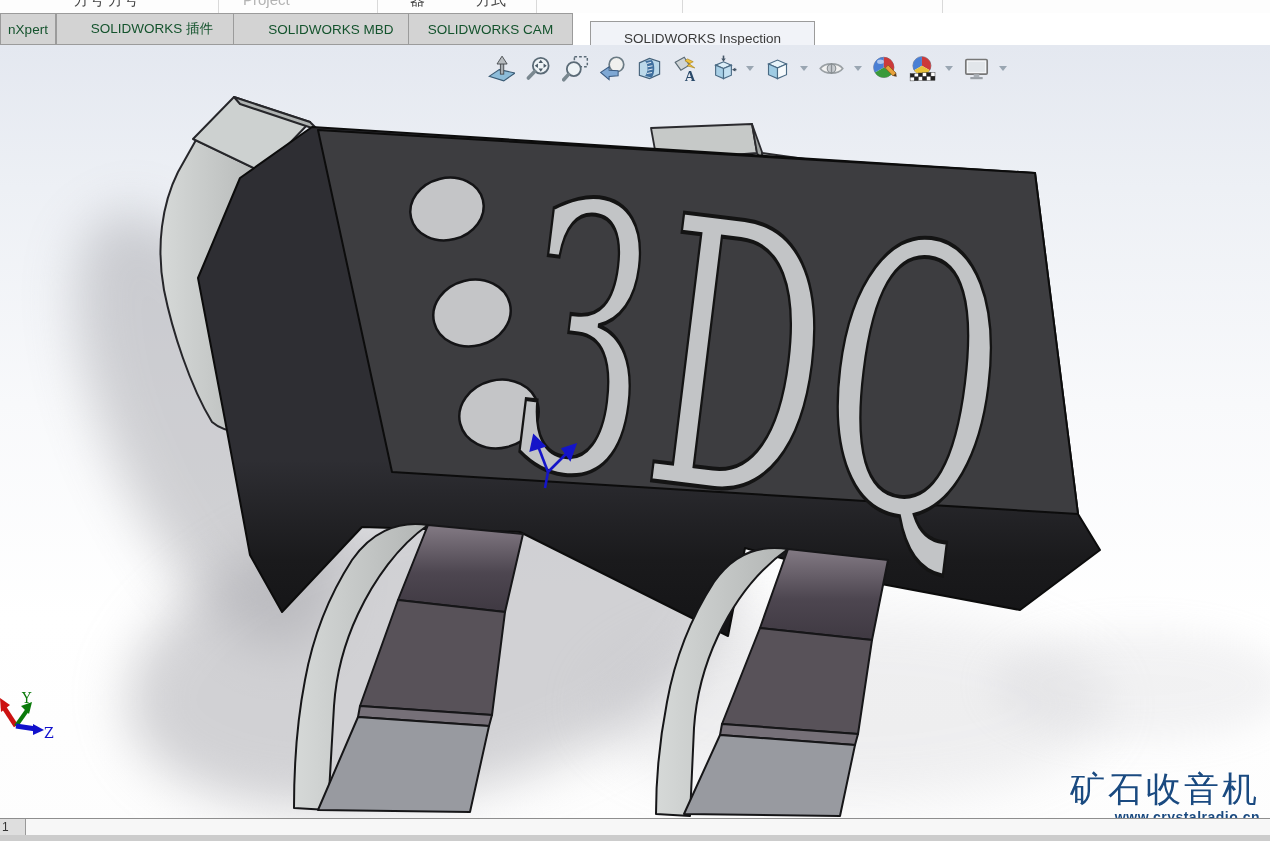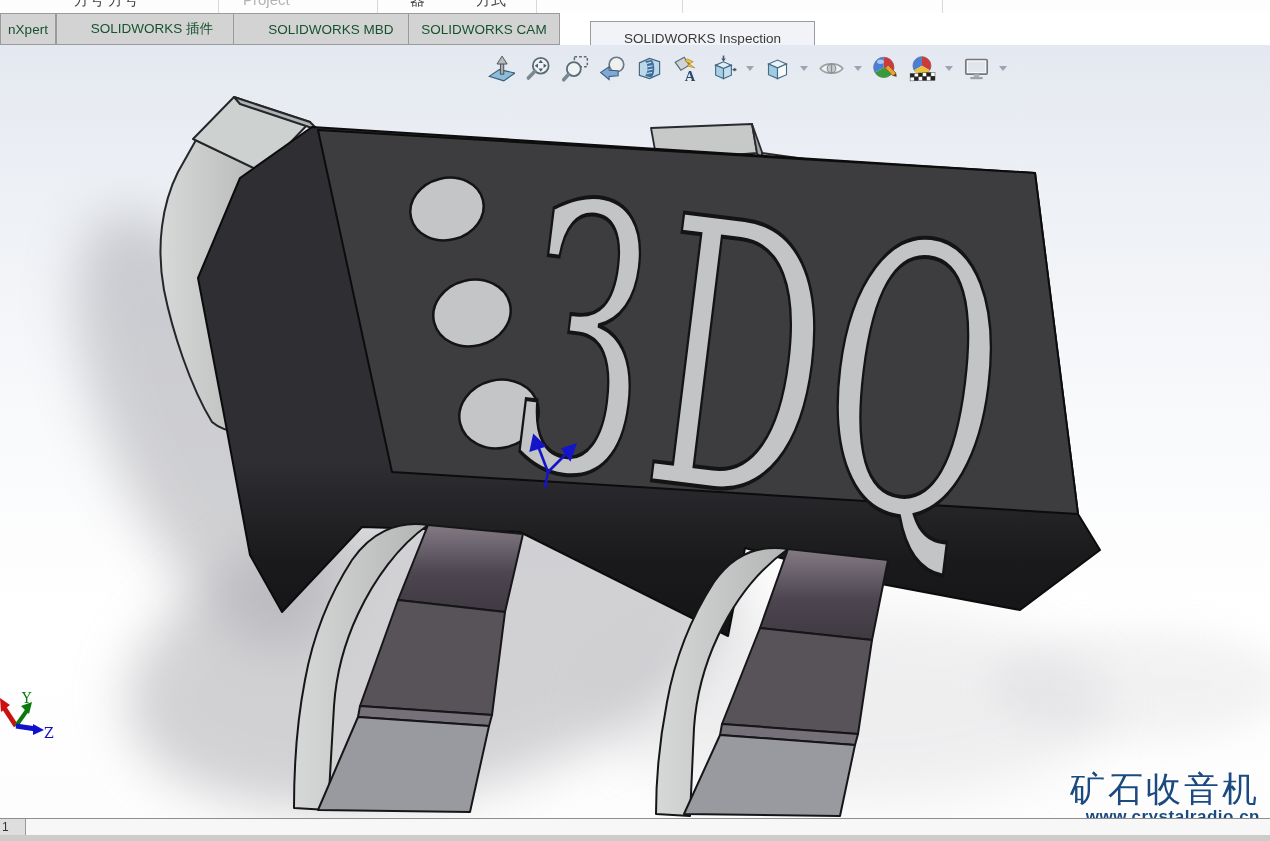--- a/index.html
+++ b/index.html
@@ -28,21 +28,21 @@
   .hud{position:absolute;left:486px;top:50px;height:36px;display:flex;align-items:center;gap:7px;}
   .hicon{width:30px;height:30px;display:flex;align-items:center;justify-content:center;cursor:pointer;}
   .hicon svg{width:27px;height:27px;}
   .caret{width:0;height:0;border-left:4px solid transparent;border-right:4px solid transparent;
          border-top:5px solid #9aa6b2;margin:0 1px;}
 
   
   .watermark{position:absolute;right:10px;bottom:14px;text-align:right;color:#1a4a80;
      text-shadow:0 0 2px #fff,0 0 4px #fff,1px 1px 2px #fff,-1px -1px 2px #fff;}
   .watermark .wm-title{font-size:35px;font-weight:normal;letter-spacing:3px;line-height:36px;}
-  .watermark .wm-url{font-size:17px;font-weight:bold;letter-spacing:.5px;line-height:20px;}
+  .watermark .wm-url{font-size:14px;font-weight:bold;letter-spacing:.5px;line-height:20px;}
 
   
   .statusbar{position:absolute;left:0;top:818px;width:1270px;height:17px;background:#f7f7f7;
      border-top:1px solid #8e8e8e;box-sizing:border-box;}
   .statusbar .sb-left{position:absolute;left:0;top:0;width:26px;height:16px;background:#dedede;
      border-right:1px solid #999;color:#333;font-size:12px;display:flex;align-items:center;
      justify-content:flex-start;padding-left:2px;box-sizing:border-box;}
   .footer-strip{position:absolute;left:0;top:835px;width:1270px;height:6px;background:#cccccc;}
 </style>
 </head>
@@ -59,21 +59,21 @@
     <span class="rdiv" style="left:377px"></span>
     <span class="rdiv" style="left:536px"></span>
     <span class="rdiv" style="left:682px"></span>
     <span class="rdiv" style="left:942px"></span>
   </div>
 
   <div class="tabbar">
     <div class="tab" style="left:0;width:56px">nXpert</div>
     <div class="tab" style="left:56px;width:192px">SOLIDWORKS 插件</div>
     <div class="tab" style="left:233px;width:196px">SOLIDWORKS MBD</div>
-    <div class="tab" style="left:408px;width:152px">SOLIDWORKS CAM</div>
+    <div class="tab" style="left:408px;width:165px">SOLIDWORKS CAM</div>
     <div class="tab active" style="left:590px;width:225px">SOLIDWORKS Inspection</div>
   </div>
 
   <div class="viewport"></div>
 
   <svg class="model-svg" width="1270" height="796" viewBox="0 45 1270 796">
     <defs>
       <linearGradient id="frontGrad" x1="0" y1="460" x2="0" y2="660" gradientUnits="userSpaceOnUse">
         <stop offset="0" stop-color="#2e2e33"></stop>
           <stop offset="0.5" stop-color="#1a1a1c"></stop>

